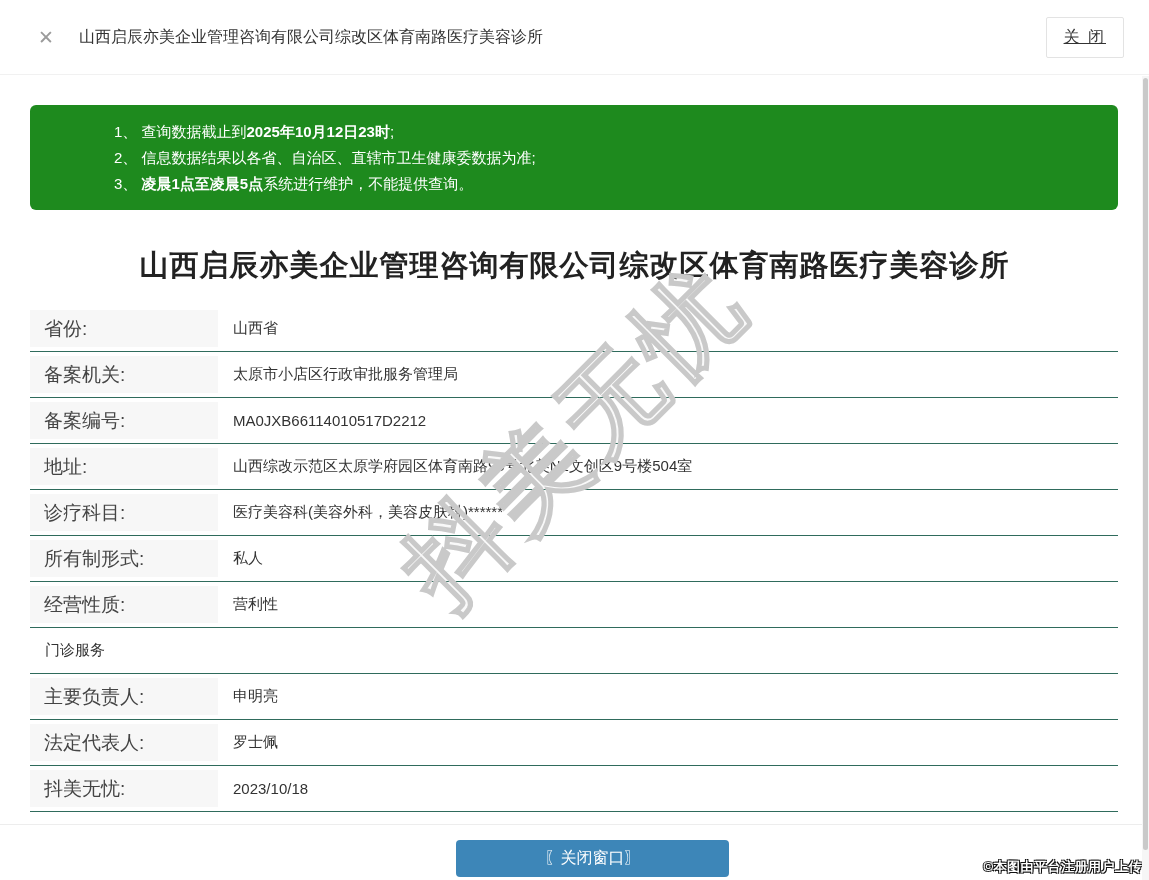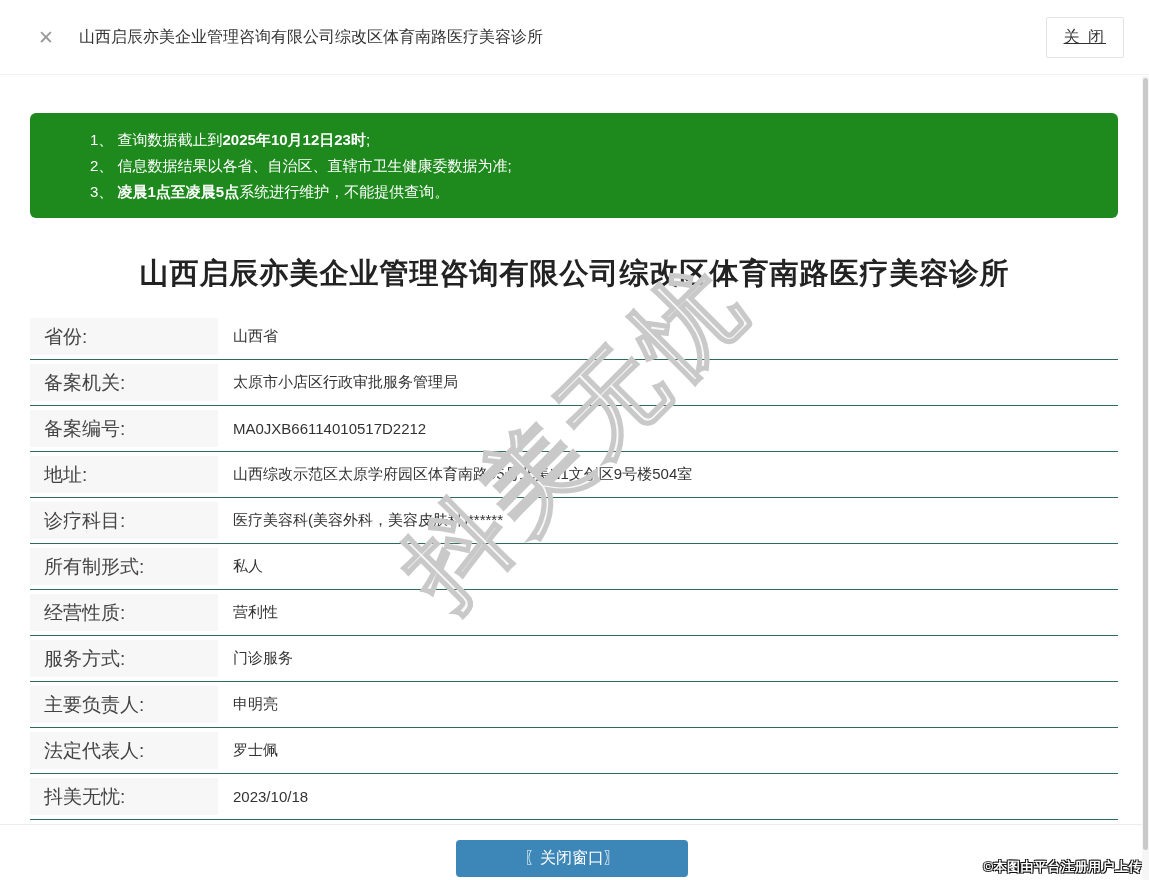--- a/index.html
+++ b/index.html
@@ -46,25 +46,25 @@
     font-size: 16px;
     color: #333;
     letter-spacing: 2px;
     cursor: pointer;
     font-family: inherit;
     text-decoration: underline;
   }
 
   
   .notice {
-    margin: 38px 31px 0 30px;
+    margin: 30px 31px 0 30px;
     background: var(--notice_green, #1e8a1e);
     color: #fff;
     border-radius: 6px;
-    padding: 14px 20px 13px 60px;
+    padding: 14px 20px 13px 84px;
     font-size: 15px;
   }
   .notice .line { line-height: 26px; }
   .notice b { font-weight: bold; }
 
   
   .main-title {
     margin-top: 36px;
     text-align: center;
     font-size: 29px;
@@ -106,21 +106,21 @@
     top: 824px;
     border-bottom: 1px solid #ededed;
   }
 
   
   .close-window-btn {
     display: block;
     position: absolute;
     left: 456px;
     top: 840px;
-    width: 232px;
+    width: 273px;
     height: 37px;
     background: var(--button_blue, #3d86b8);
     color: #fff;
     font-size: 16px;
     border: none;
     border-radius: 4px;
     cursor: pointer;
     font-family: Liberation Sans, sans-serif;
   }
   .copyright {
@@ -217,21 +217,20 @@
     </div>
     <div class="row">
       <div class="row-label">所有制形式:</div>
       <div class="row-value">私人</div>
     </div>
     <div class="row">
       <div class="row-label">经营性质:</div>
       <div class="row-value">营利性</div>
     </div>
     <div class="row">
-      <div class="row-label">服务方式:</div>
       <div class="row-value">门诊服务</div>
     </div>
     <div class="row">
       <div class="row-label">主要负责人:</div>
       <div class="row-value">申明亮</div>
     </div>
     <div class="row">
       <div class="row-label">法定代表人:</div>
       <div class="row-value">罗士佩</div>
     </div>

